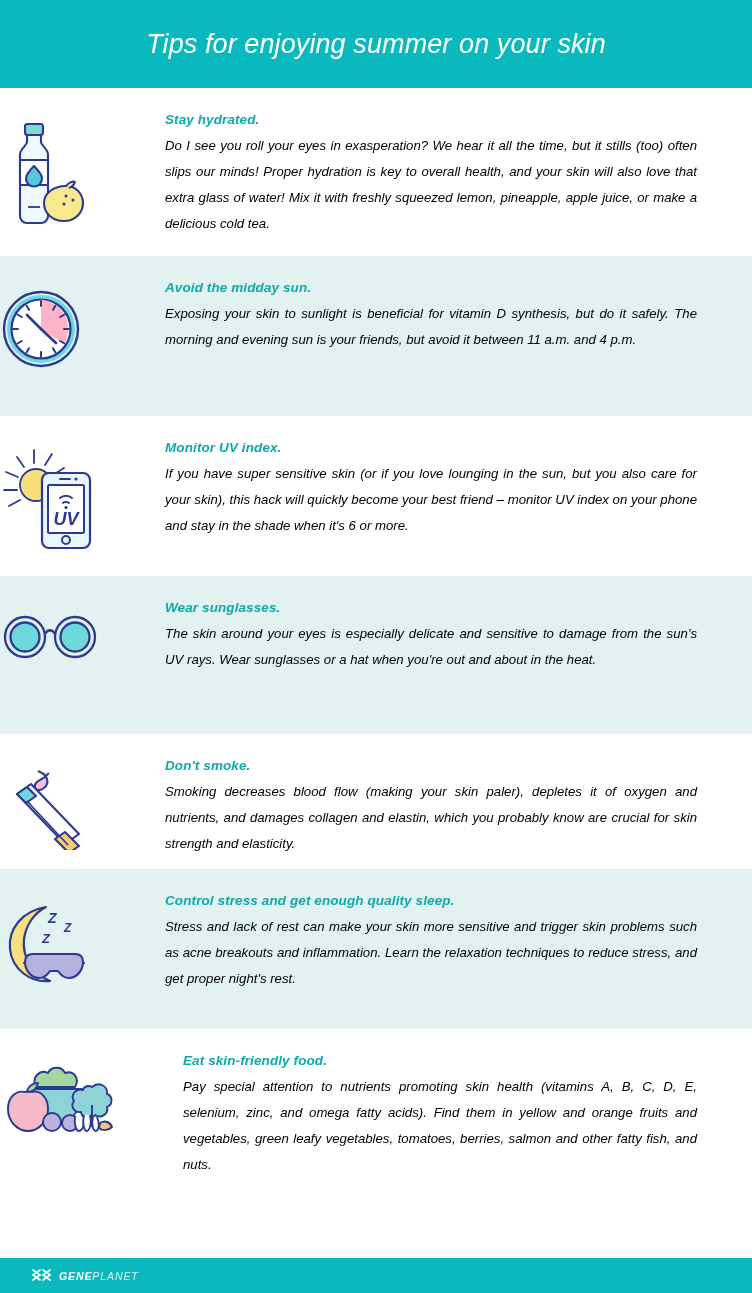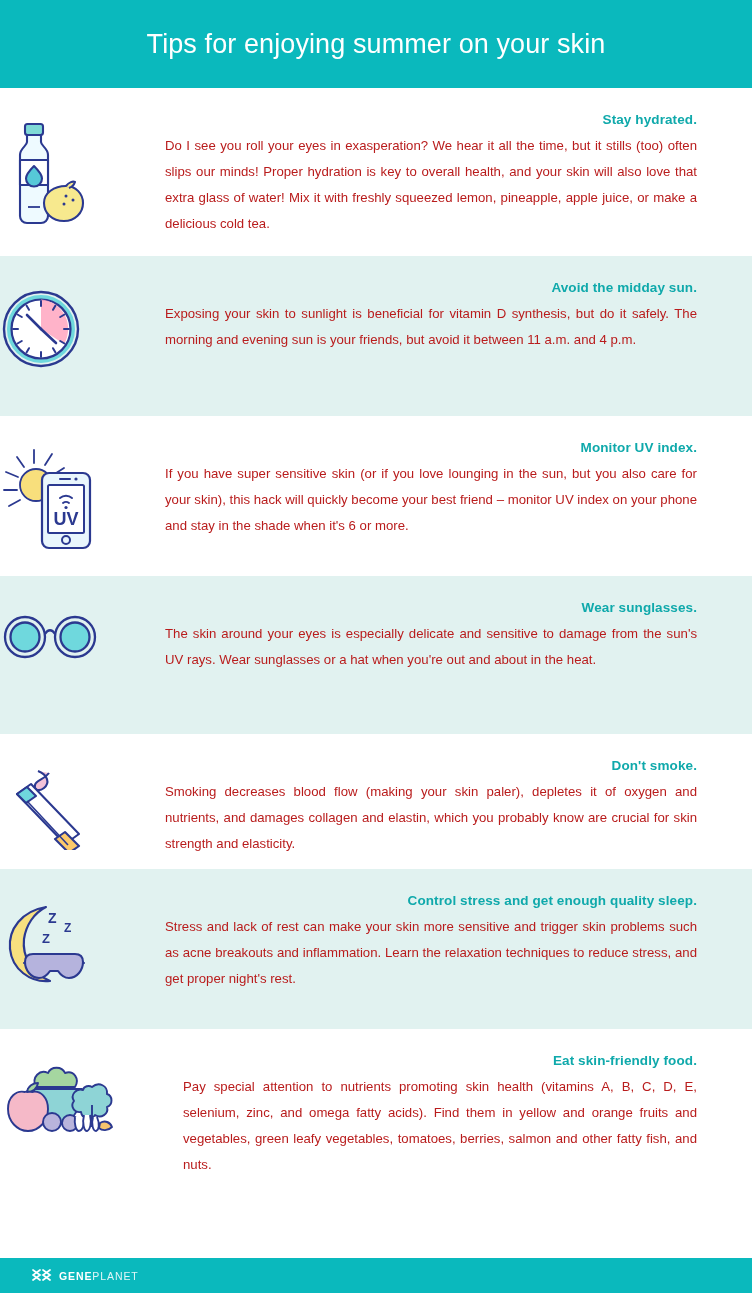--- a/index.html
+++ b/index.html
@@ -7,20 +7,21 @@
     width:752px;
     background:#ffffff;
     font-family:"Liberation Sans", sans-serif;
   }
   .page {
     width:752px;
     height:1293px;
     position:relative;
     overflow:hidden;
     background:#ffffff;
+    font-style:italic;
   }
 
   
   .header {
     height:88px;
     background:#0ab9bd;
     display:flex;
     align-items:center;
     justify-content:center;
   }
@@ -51,24 +52,23 @@
   }
   .tip-icon svg { display:block; }
 
   .tip-body { flex:1 1 auto; padding-top:2px; }
   .tip-title {
     color:#0fa9ab;
     font-size:13.5px;
     font-weight:bold;
     margin-bottom:6px;
     letter-spacing:0.1px;
-    text-align:right;
   }
   .tip-text {
-    color:#b91c1c;
+    color:#000000;
     font-size:13.2px;
     line-height:26px;
     text-align:justify;
   }
 
   
   .tip-1 { height:168px; }
   .tip-2 { height:160px; }
   .tip-3 { height:160px; }
   .tip-4 { height:158px; }

